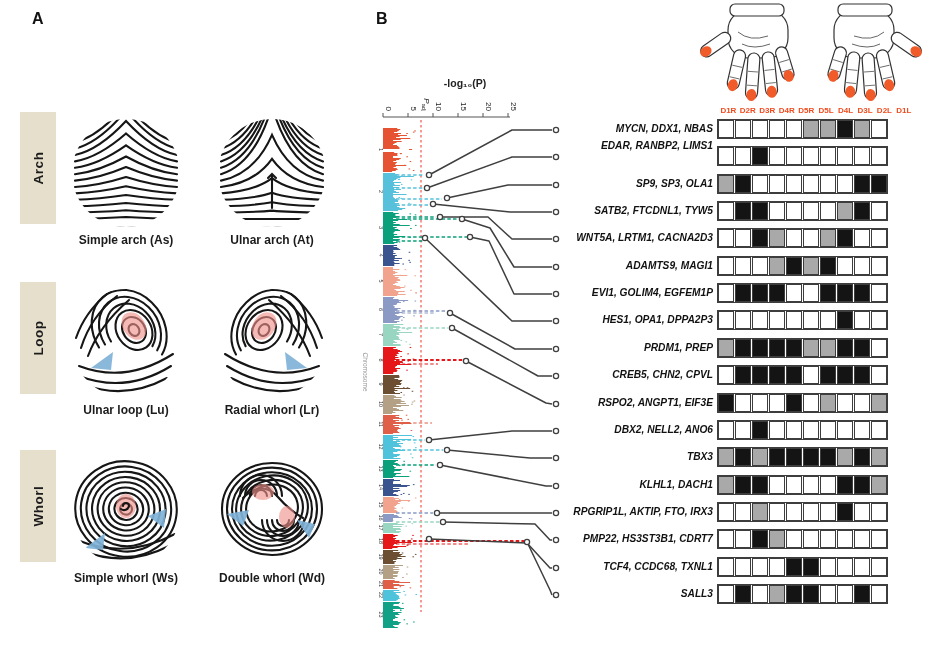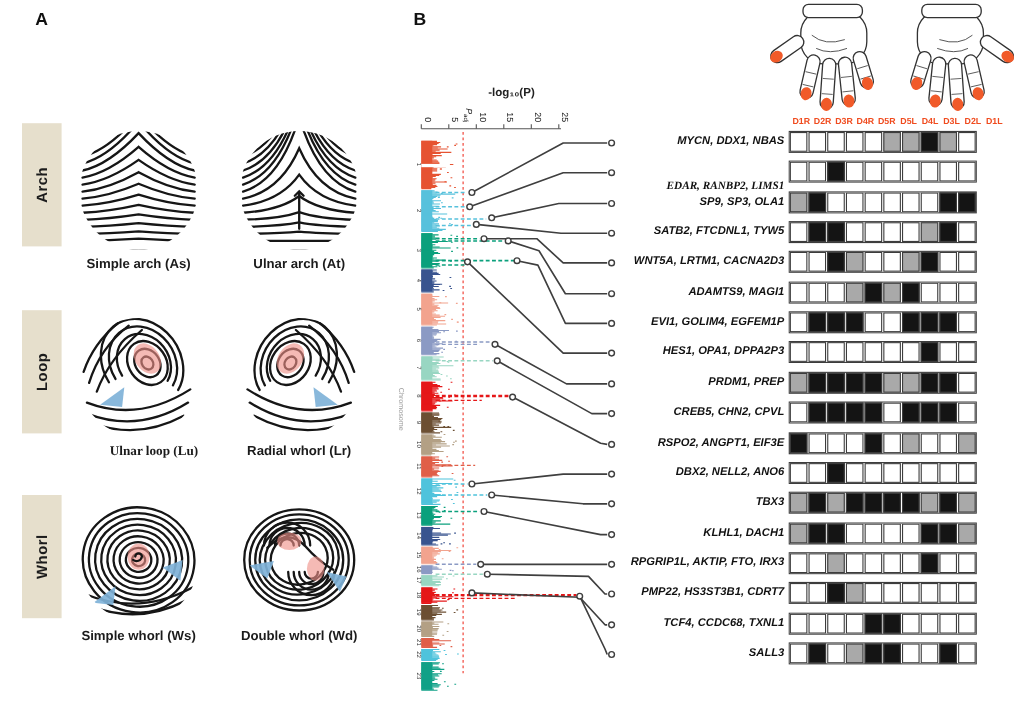--- a/index.html
+++ b/index.html
@@ -101,21 +101,21 @@
             <path d="M5 52 Q 14 26 36 8" stroke="#161616" stroke-width="2.1" fill="none" stroke-linecap="round"></path>
             <path d="M17 70 Q 28 40 58 14" stroke="#161616" stroke-width="2.1" fill="none" stroke-linecap="round"></path>
             <path d="M8 80 Q 55 98 102 68" stroke="#161616" stroke-width="2.1" fill="none" stroke-linecap="round"></path>
             <path d="M8 90 Q 55 108 100 80" stroke="#161616" stroke-width="2.1" fill="none" stroke-linecap="round"></path>
             <path d="M14 99 Q 55 114 96 92" stroke="#161616" stroke-width="2.1" fill="none" stroke-linecap="round"></path>
             <ellipse cx="63" cy="40" rx="11" ry="15" transform="rotate(-35 63 40)" fill="#ef8f88" opacity="0.62"></ellipse>
             <polygon points="20,82 42,66 40,84" fill="#7fb2d8" opacity="0.92"></polygon>
           </g>
         </svg>
       </div>
-      <div class="caption" style="left: 60px; top: 403px; font-family: Liberation Serif, serif;">Ulnar loop (Lu)</div>
+      <div class="caption" style="left: 46px; top: 403px;">Ulnar loop (Lu)</div>
       <div class="print" style="left: 216px; top: 286px;">
         <svg viewBox="0 0 110 114" width="112" height="114">
           <clipPath id="cp3">
             <circle cx="55" cy="57" r="54"></circle>
           </clipPath>
           <g clip-path="url(#cp3)">
             <g transform="translate(110,0) scale(-1,1)">
               <ellipse cx="63" cy="44" rx="5" ry="6.25" transform="rotate(-35 63 44)" stroke="#161616" stroke-width="2.1" fill="none" stroke-linecap="round"></ellipse>
               <ellipse cx="63" cy="44" rx="11" ry="13.75" transform="rotate(-35 63 44)" stroke="#161616" stroke-width="2.1" fill="none" stroke-linecap="round"></ellipse>
               <ellipse cx="63" cy="44" rx="17" ry="21.25" transform="rotate(-35 63 44)" stroke="#161616" stroke-width="2.1" fill="none" stroke-linecap="round"></ellipse>
@@ -1023,21 +1023,21 @@
         <div class="cell" style="background: rgb(255, 255, 255);"></div>
         <div class="cell" style="background: rgb(255, 255, 255);"></div>
         <div class="cell" style="background: rgb(255, 255, 255);"></div>
         <div class="cell" style="background: rgb(255, 255, 255);"></div>
         <div class="cell" style="background: rgb(169, 169, 169);"></div>
         <div class="cell" style="background: rgb(169, 169, 169);"></div>
         <div class="cell" style="background: rgb(20, 20, 20);"></div>
         <div class="cell" style="background: rgb(169, 169, 169);"></div>
         <div class="cell" style="background: rgb(255, 255, 255);"></div>
       </div>
-      <div class="gene-label" style="top: 164px; font-family: Liberation Serif, serif;">EDAR, RANBP2, LIMS1</div>
+      <div class="gene-label" style="top: 140px;">EDAR, RANBP2, LIMS1</div>
       <div class="grid-row" style="top: 146px;">
         <div class="cell" style="background: rgb(255, 255, 255);"></div>
         <div class="cell" style="background: rgb(255, 255, 255);"></div>
         <div class="cell" style="background: rgb(20, 20, 20);"></div>
         <div class="cell" style="background: rgb(255, 255, 255);"></div>
         <div class="cell" style="background: rgb(255, 255, 255);"></div>
         <div class="cell" style="background: rgb(255, 255, 255);"></div>
         <div class="cell" style="background: rgb(255, 255, 255);"></div>
         <div class="cell" style="background: rgb(255, 255, 255);"></div>
         <div class="cell" style="background: rgb(255, 255, 255);"></div>

